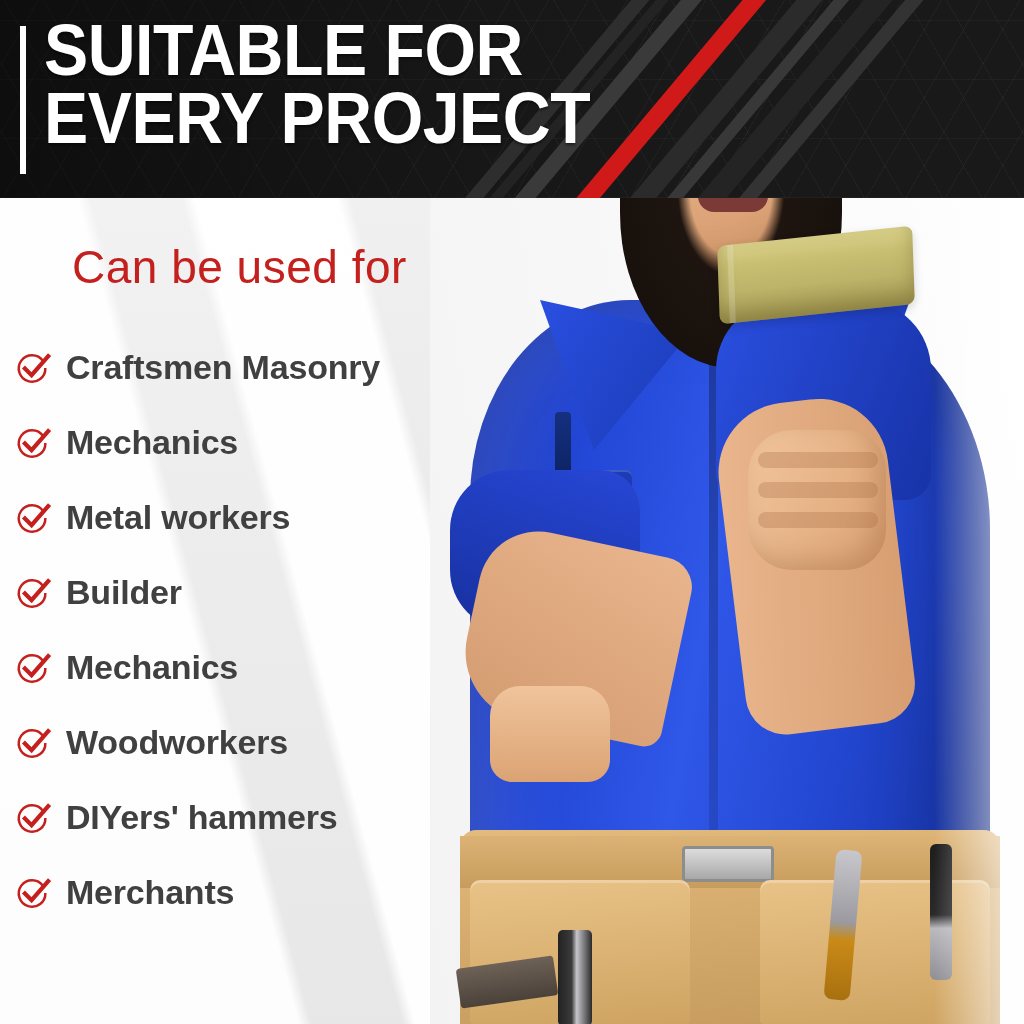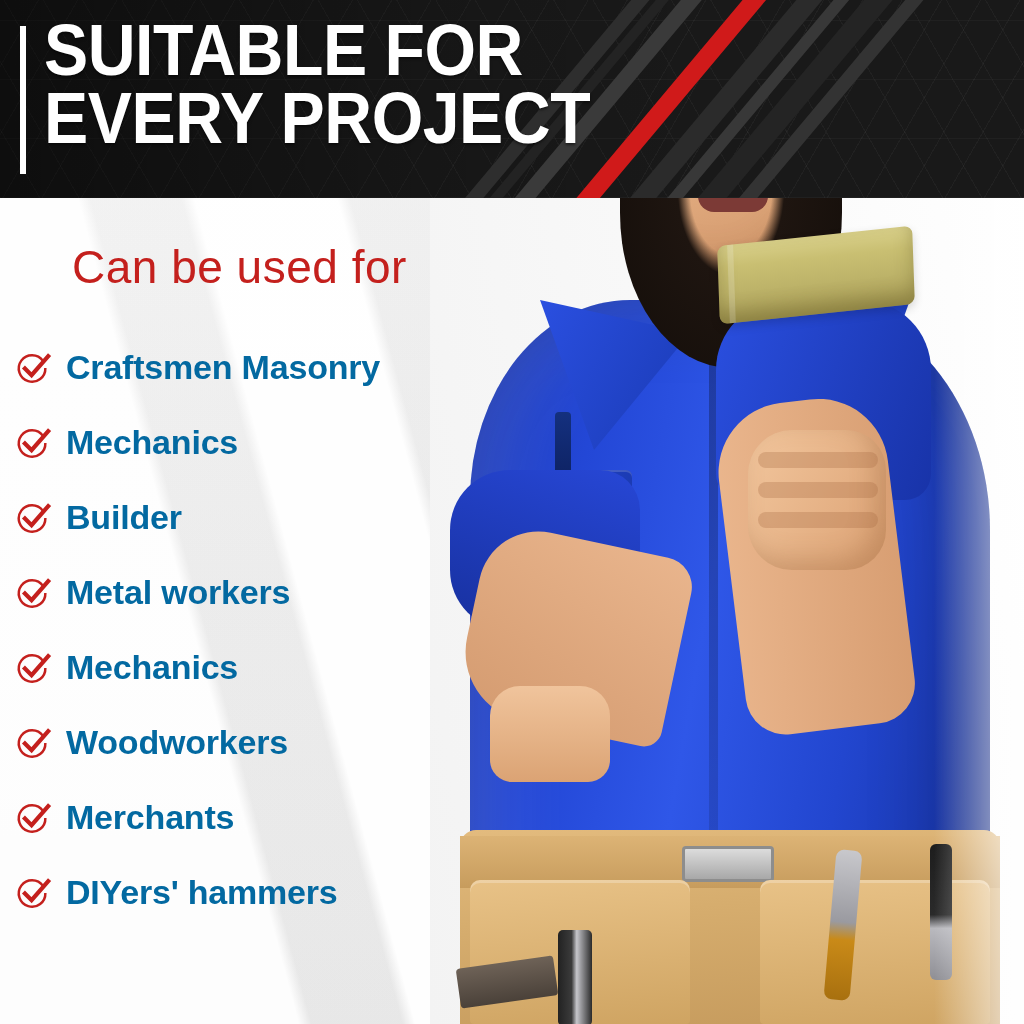--- a/index.html
+++ b/index.html
@@ -336,21 +336,21 @@
     align-items:center;
     height:75px;
     gap:14px;
   }
   .check-icon{
     flex:0 0 auto;
     width:38px; height:38px;
     display:block;
   }
   .item-label{
-    color:#0369a1;
+    color:#404040;
     font-size:34px;
     font-weight:700;
     letter-spacing:-0.2px;
     white-space:nowrap;
   }
 
   
   .edge-fade{
     position:absolute; right:0; top:194px; width:90px; height:830px;
     background:linear-gradient(270deg, rgba(255,255,255,0.75), rgba(255,255,255,0));
@@ -450,53 +450,53 @@
             <path d="M30.5 12.5 A14 14 0 1 0 33 20" fill="none" stroke="#c4201d" stroke-width="2.6"></path>
             <path d="M11.5 20.5 L18.5 27.5 L36 7.5" fill="none" stroke="#c4201d" stroke-width="4.4" stroke-linecap="square" stroke-linejoin="miter"></path>
           </svg>
           <span class="item-label">Mechanics</span>
         </div>
         <div class="list-item">
           <svg class="check-icon" viewBox="0 0 40 40">
             <path d="M30.5 12.5 A14 14 0 1 0 33 20" fill="none" stroke="#c4201d" stroke-width="2.6"></path>
             <path d="M11.5 20.5 L18.5 27.5 L36 7.5" fill="none" stroke="#c4201d" stroke-width="4.4" stroke-linecap="square" stroke-linejoin="miter"></path>
           </svg>
+          <span class="item-label">Metal workers</span>
+        </div>
+        <div class="list-item">
+          <svg class="check-icon" viewBox="0 0 40 40">
+            <path d="M30.5 12.5 A14 14 0 1 0 33 20" fill="none" stroke="#c4201d" stroke-width="2.6"></path>
+            <path d="M11.5 20.5 L18.5 27.5 L36 7.5" fill="none" stroke="#c4201d" stroke-width="4.4" stroke-linecap="square" stroke-linejoin="miter"></path>
+          </svg>
           <span class="item-label">Builder</span>
         </div>
         <div class="list-item">
           <svg class="check-icon" viewBox="0 0 40 40">
             <path d="M30.5 12.5 A14 14 0 1 0 33 20" fill="none" stroke="#c4201d" stroke-width="2.6"></path>
             <path d="M11.5 20.5 L18.5 27.5 L36 7.5" fill="none" stroke="#c4201d" stroke-width="4.4" stroke-linecap="square" stroke-linejoin="miter"></path>
           </svg>
-          <span class="item-label">Metal workers</span>
-        </div>
-        <div class="list-item">
-          <svg class="check-icon" viewBox="0 0 40 40">
-            <path d="M30.5 12.5 A14 14 0 1 0 33 20" fill="none" stroke="#c4201d" stroke-width="2.6"></path>
-            <path d="M11.5 20.5 L18.5 27.5 L36 7.5" fill="none" stroke="#c4201d" stroke-width="4.4" stroke-linecap="square" stroke-linejoin="miter"></path>
-          </svg>
           <span class="item-label">Mechanics</span>
         </div>
         <div class="list-item">
           <svg class="check-icon" viewBox="0 0 40 40">
             <path d="M30.5 12.5 A14 14 0 1 0 33 20" fill="none" stroke="#c4201d" stroke-width="2.6"></path>
             <path d="M11.5 20.5 L18.5 27.5 L36 7.5" fill="none" stroke="#c4201d" stroke-width="4.4" stroke-linecap="square" stroke-linejoin="miter"></path>
           </svg>
           <span class="item-label">Woodworkers</span>
         </div>
         <div class="list-item">
           <svg class="check-icon" viewBox="0 0 40 40">
             <path d="M30.5 12.5 A14 14 0 1 0 33 20" fill="none" stroke="#c4201d" stroke-width="2.6"></path>
             <path d="M11.5 20.5 L18.5 27.5 L36 7.5" fill="none" stroke="#c4201d" stroke-width="4.4" stroke-linecap="square" stroke-linejoin="miter"></path>
           </svg>
+          <span class="item-label">DIYers' hammers</span>
+        </div>
+        <div class="list-item">
+          <svg class="check-icon" viewBox="0 0 40 40">
+            <path d="M30.5 12.5 A14 14 0 1 0 33 20" fill="none" stroke="#c4201d" stroke-width="2.6"></path>
+            <path d="M11.5 20.5 L18.5 27.5 L36 7.5" fill="none" stroke="#c4201d" stroke-width="4.4" stroke-linecap="square" stroke-linejoin="miter"></path>
+          </svg>
           <span class="item-label">Merchants</span>
-        </div>
-        <div class="list-item">
-          <svg class="check-icon" viewBox="0 0 40 40">
-            <path d="M30.5 12.5 A14 14 0 1 0 33 20" fill="none" stroke="#c4201d" stroke-width="2.6"></path>
-            <path d="M11.5 20.5 L18.5 27.5 L36 7.5" fill="none" stroke="#c4201d" stroke-width="4.4" stroke-linecap="square" stroke-linejoin="miter"></path>
-          </svg>
-          <span class="item-label">DIYers' hammers</span>
         </div>
       </div>
   </div>
 
 </div>
 
 </body></html>

